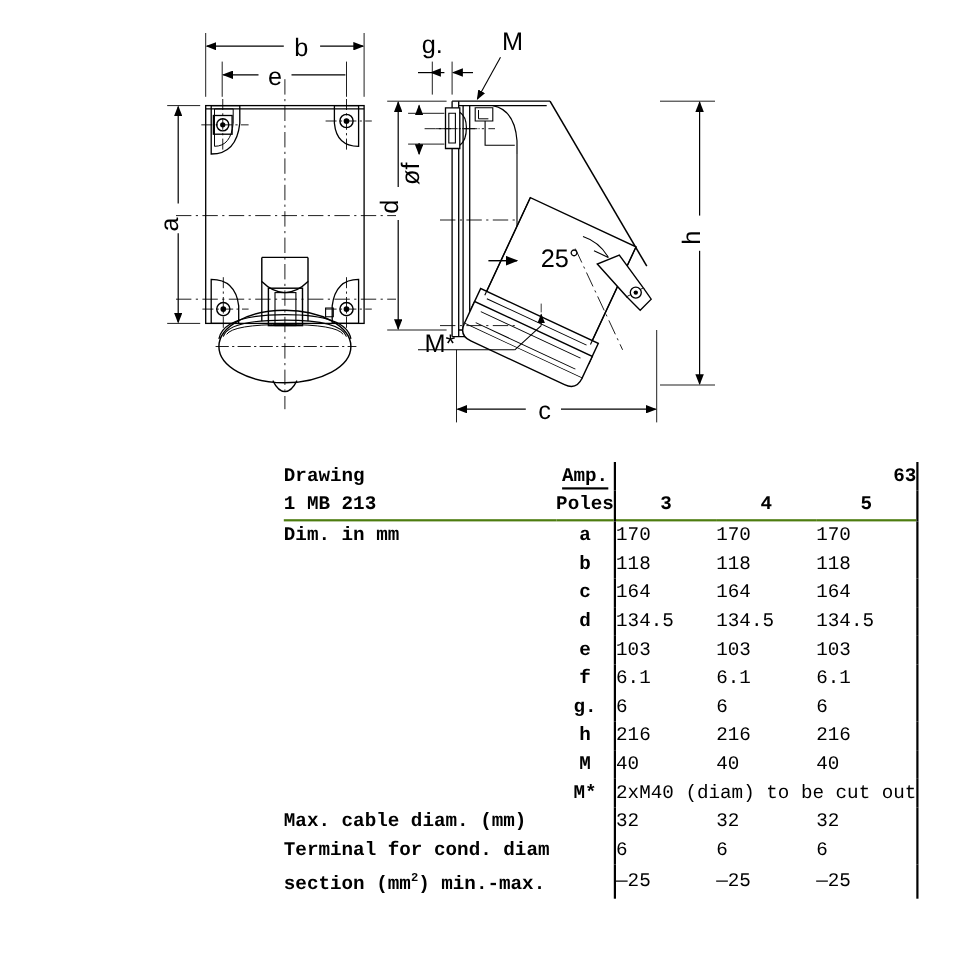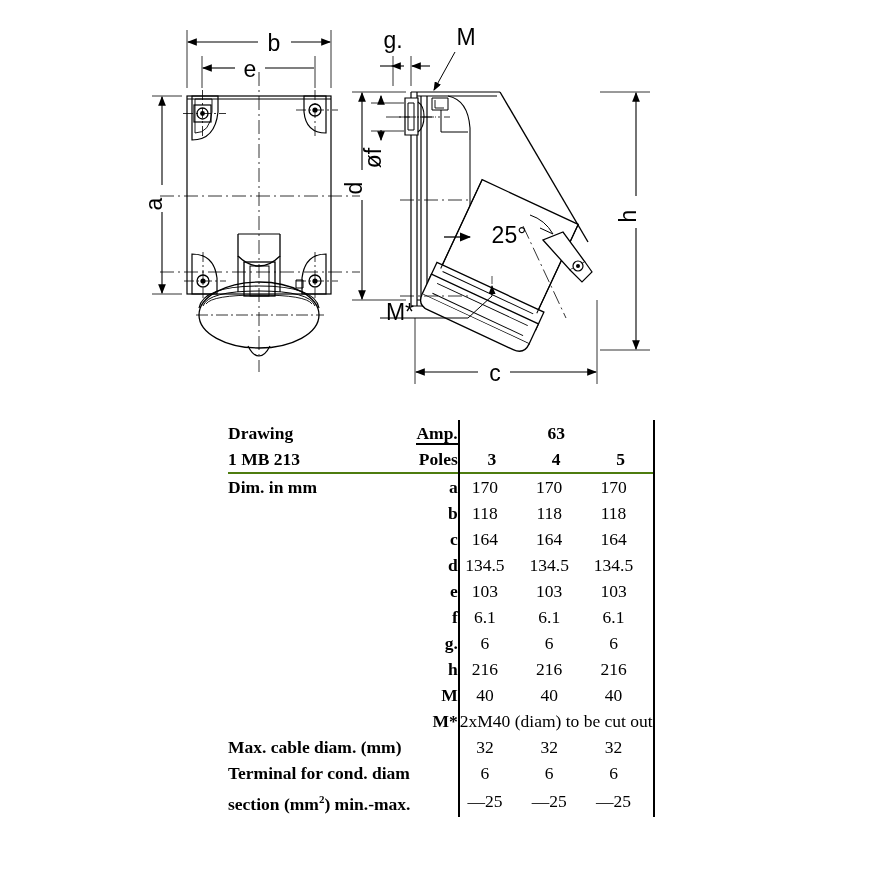--- a/index.html
+++ b/index.html
@@ -36,63 +36,64 @@
   
   #spec-table-wrap {
     position: absolute;
     left: 228px;
     top: 420px;
     width: 412px;
   }
   table.spec {
     border-collapse: collapse;
     width: 412px;
-    font-family: Liberation Serif, serif;
+    font-family: Liberation Mono, monospace;
     font-size: 17.5px;
     color: #000;
+    margin-left: 30px;
   }
   table.spec td {
     padding: 0;
     height: 26px;
     line-height: 26px;
     vertical-align: middle;
     white-space: nowrap;
   }
   .c-desc {
     width: 152px;
     text-align: left;
     font-weight: bold;
     padding-right: 6px !important;
   }
   .c-key {
     width: 56px;
-    text-align: right;
+    text-align: center;
     font-weight: bold;
   }
   .c-val {
     width: 68px;
-    text-align: center;
+    text-align: left;
     padding-right: 14px !important;
   }
   .divider-left {
     border-left: 2px solid #000;
   }
   .divider-right {
     border-right: 2px solid #000;
   }
   .rule-bot { border-bottom: 2px solid #4d7c0f; }
 
   .amp-underline {
     display: inline-block;
     border-bottom: 2px solid #000;
     padding-bottom: 1px;
     line-height: 18px;
   }
   .hdr-span {
-    text-align: center;
+    text-align: right;
     font-weight: bold;
     padding-right: 0 !important;
   }
   .hdr-pole {
     text-align: center !important;
     font-weight: bold;
     padding-right: 0 !important;
   }
   .mstar-span {
     text-align: center !important;

